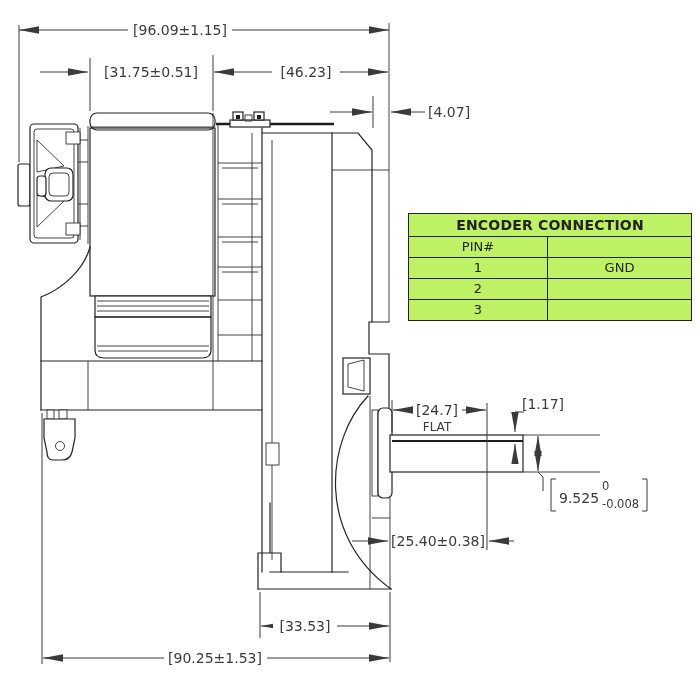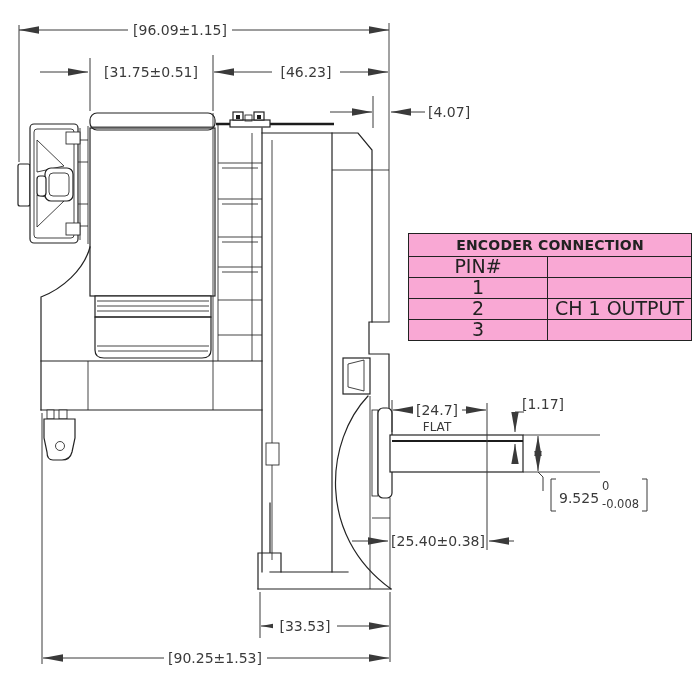--- a/index.html
+++ b/index.html
@@ -11,26 +11,26 @@
   .thin{stroke:#232323;fill:none;stroke-width:0.85;}
   .thick{stroke:#1c1c1c;fill:none;stroke-width:2.4;}
   .dim{stroke:#3a3a3a;fill:none;stroke-width:1;}
   .fillw{fill:#ffffff;}
   .filld{fill:#1c1c1c;stroke:none;}
   text.d{font-size:14px;fill:#3a3a3a;}
   text.s{font-size:12px;fill:#3a3a3a;}
   text.t{font-size:11.5px;fill:#3a3a3a;}
   .mid{text-anchor:middle;}
   
-  #enc-table{position:absolute;left:408px;top:233px;width:284px;border:1.7px solid #222;
-             box-sizing:border-box;background:#f9a8d4;color:#222;}
+  #enc-table{position:absolute;left:408px;top:213px;width:284px;border:1.7px solid #222;
+             box-sizing:border-box;background:#bef264;color:#222;}
   #enc-table .title{height:22px;line-height:22px;text-align:center;font-weight:bold;
                     font-size:14px;border-bottom:1.4px solid #222;letter-spacing:0.2px;}
   #enc-table .row{display:grid;grid-template-columns:139px 1fr;height:20px;line-height:19px;
-                  font-size:19px;text-align:center;border-bottom:1.4px solid #222;}
+                  font-size:13px;text-align:center;border-bottom:1.4px solid #222;}
   #enc-table .row:last-child{border-bottom:none;}
   #enc-table .row > div:first-child{border-right:1.4px solid #222;}
 </style>
 </head>
 <body>
 
 <div id="canvas">
 <svg width="700" height="700" viewBox="0 0 700 700">
   <defs>
     <marker id="ah" markerUnits="userSpaceOnUse" markerWidth="21" markerHeight="10" refX="20" refY="5" orient="auto-start-reverse">
@@ -201,22 +201,22 @@
   </g>
 </svg>
 
 <div id="enc-table">
   <div class="title">ENCODER CONNECTION</div>
   <div class="row">
     <div>PIN#</div>
   </div>
   <div class="row">
     <div>1</div>
+    <div>GND</div>
   </div>
   <div class="row">
     <div>2</div>
-    <div>CH 1 OUTPUT</div>
   </div>
   <div class="row">
     <div>3</div>
   </div>
 </div>
 </div>
 
 </body></html>

